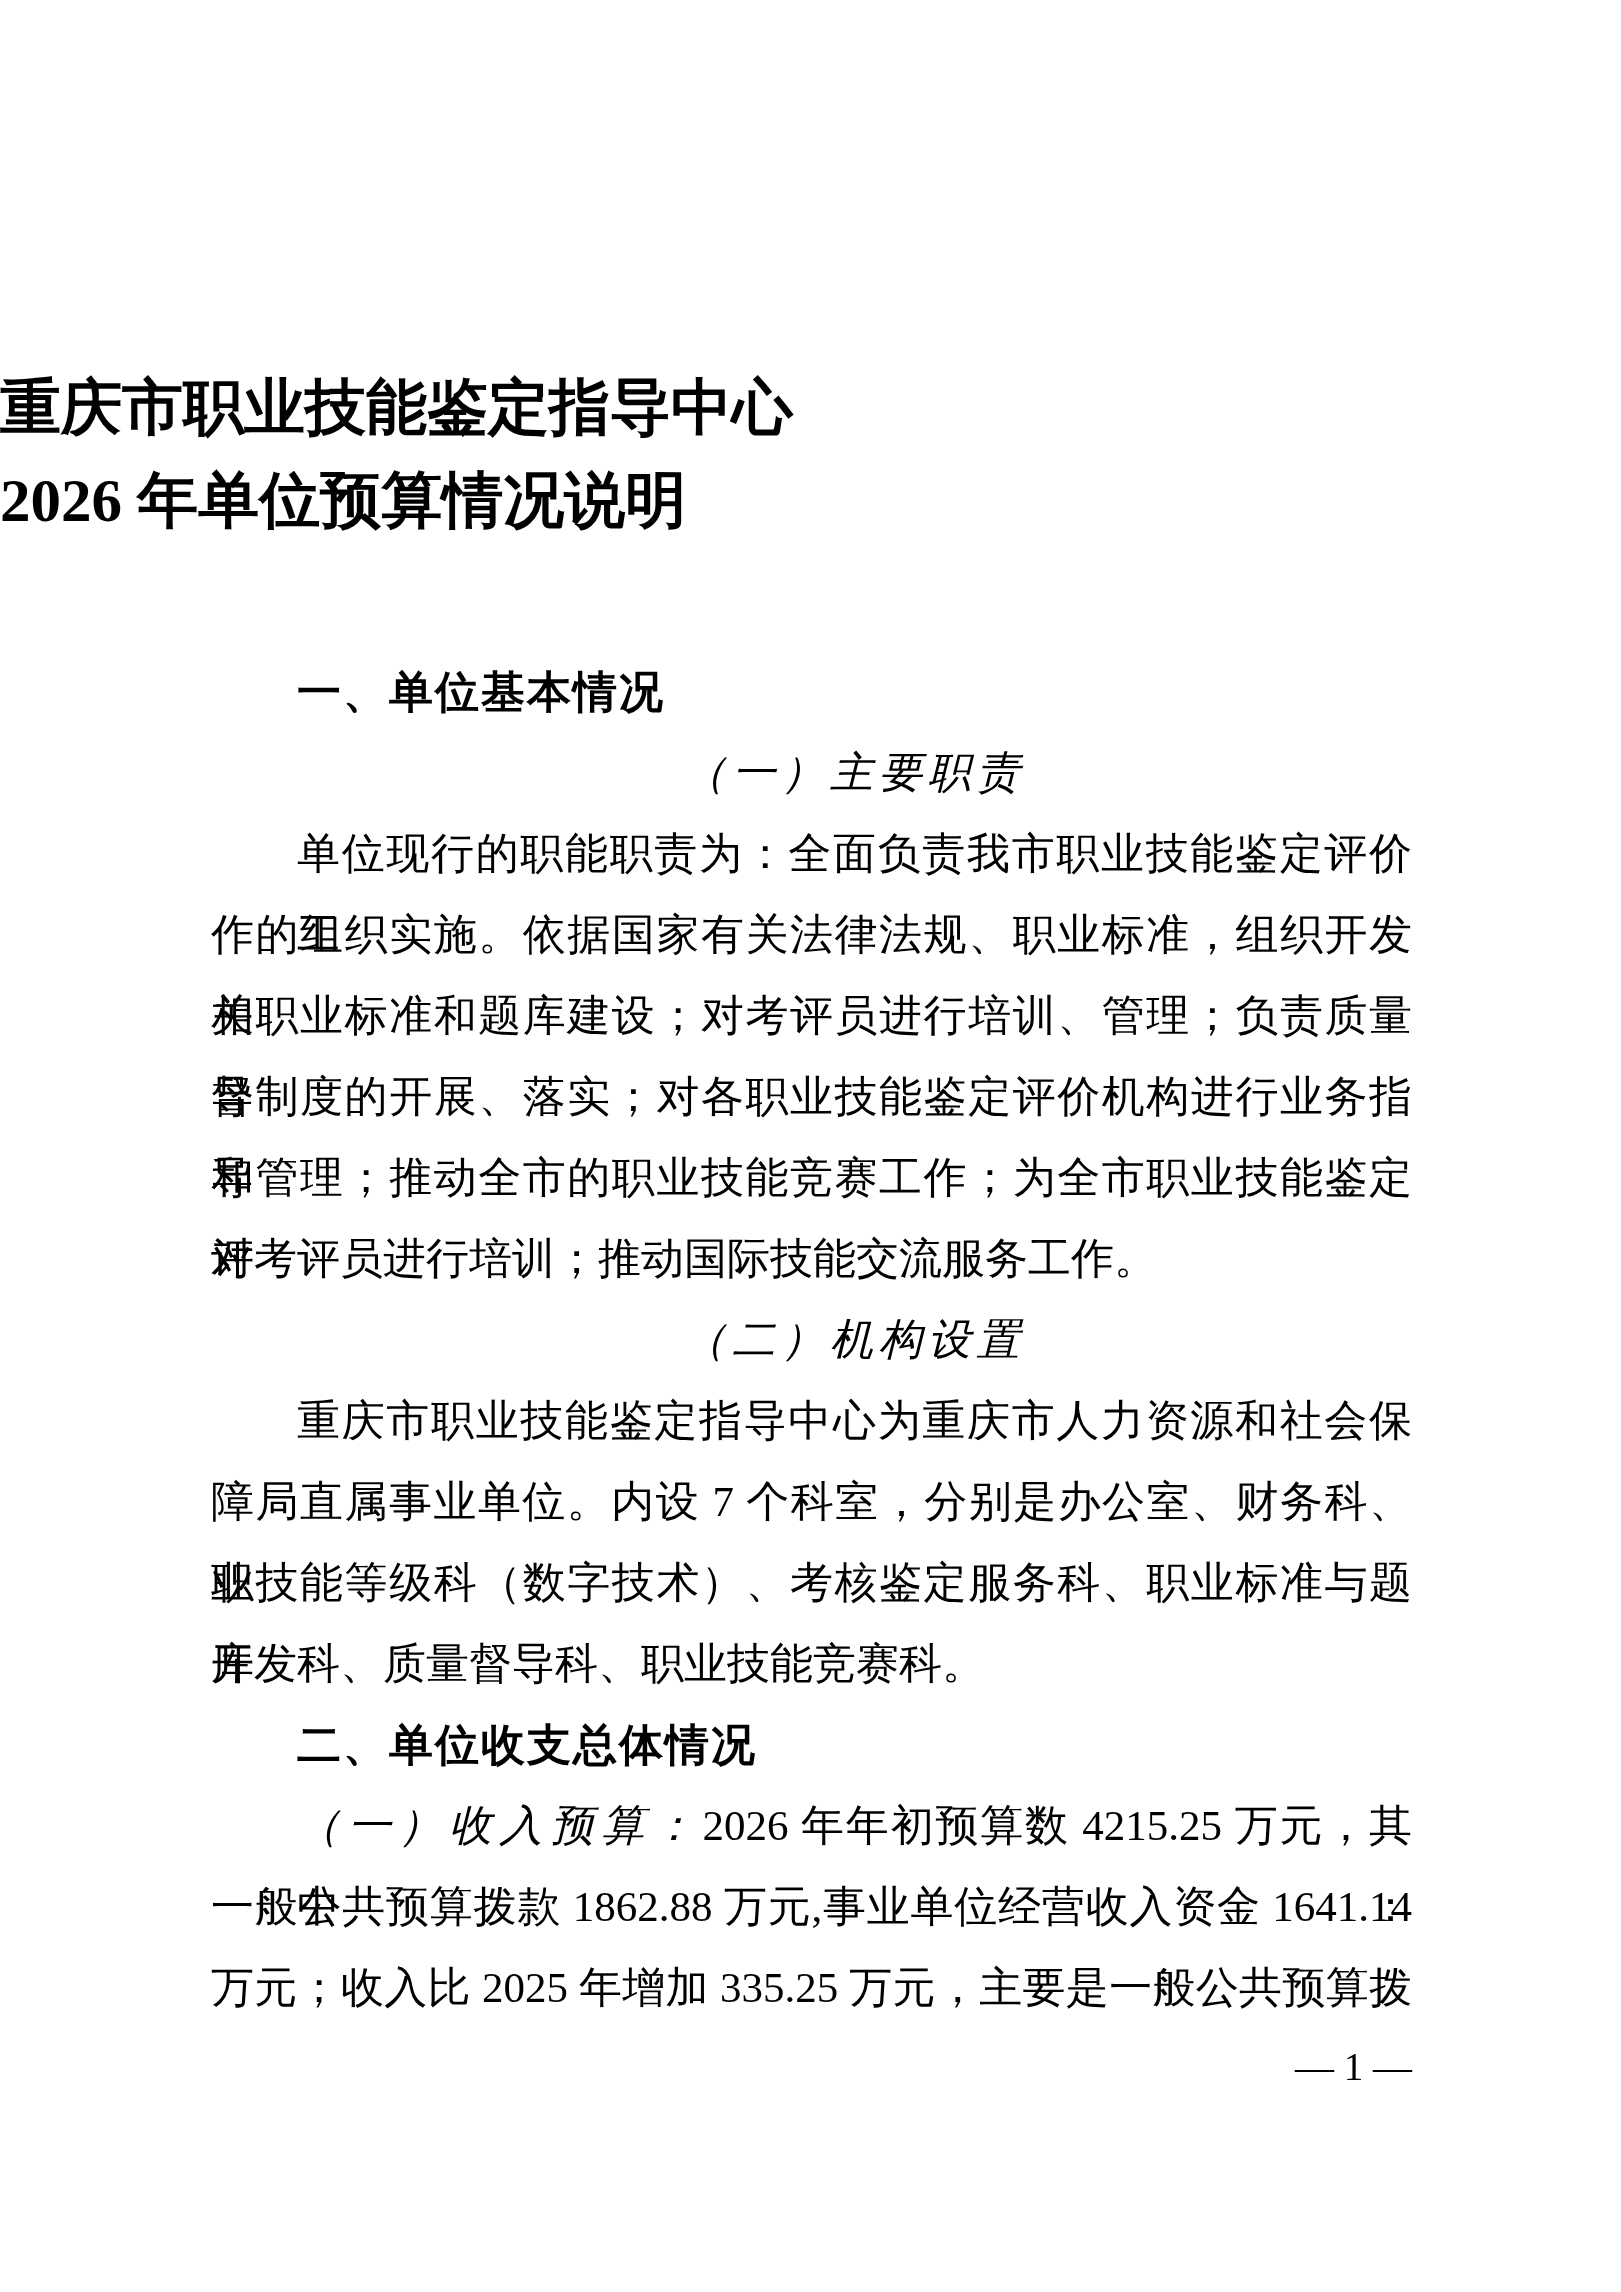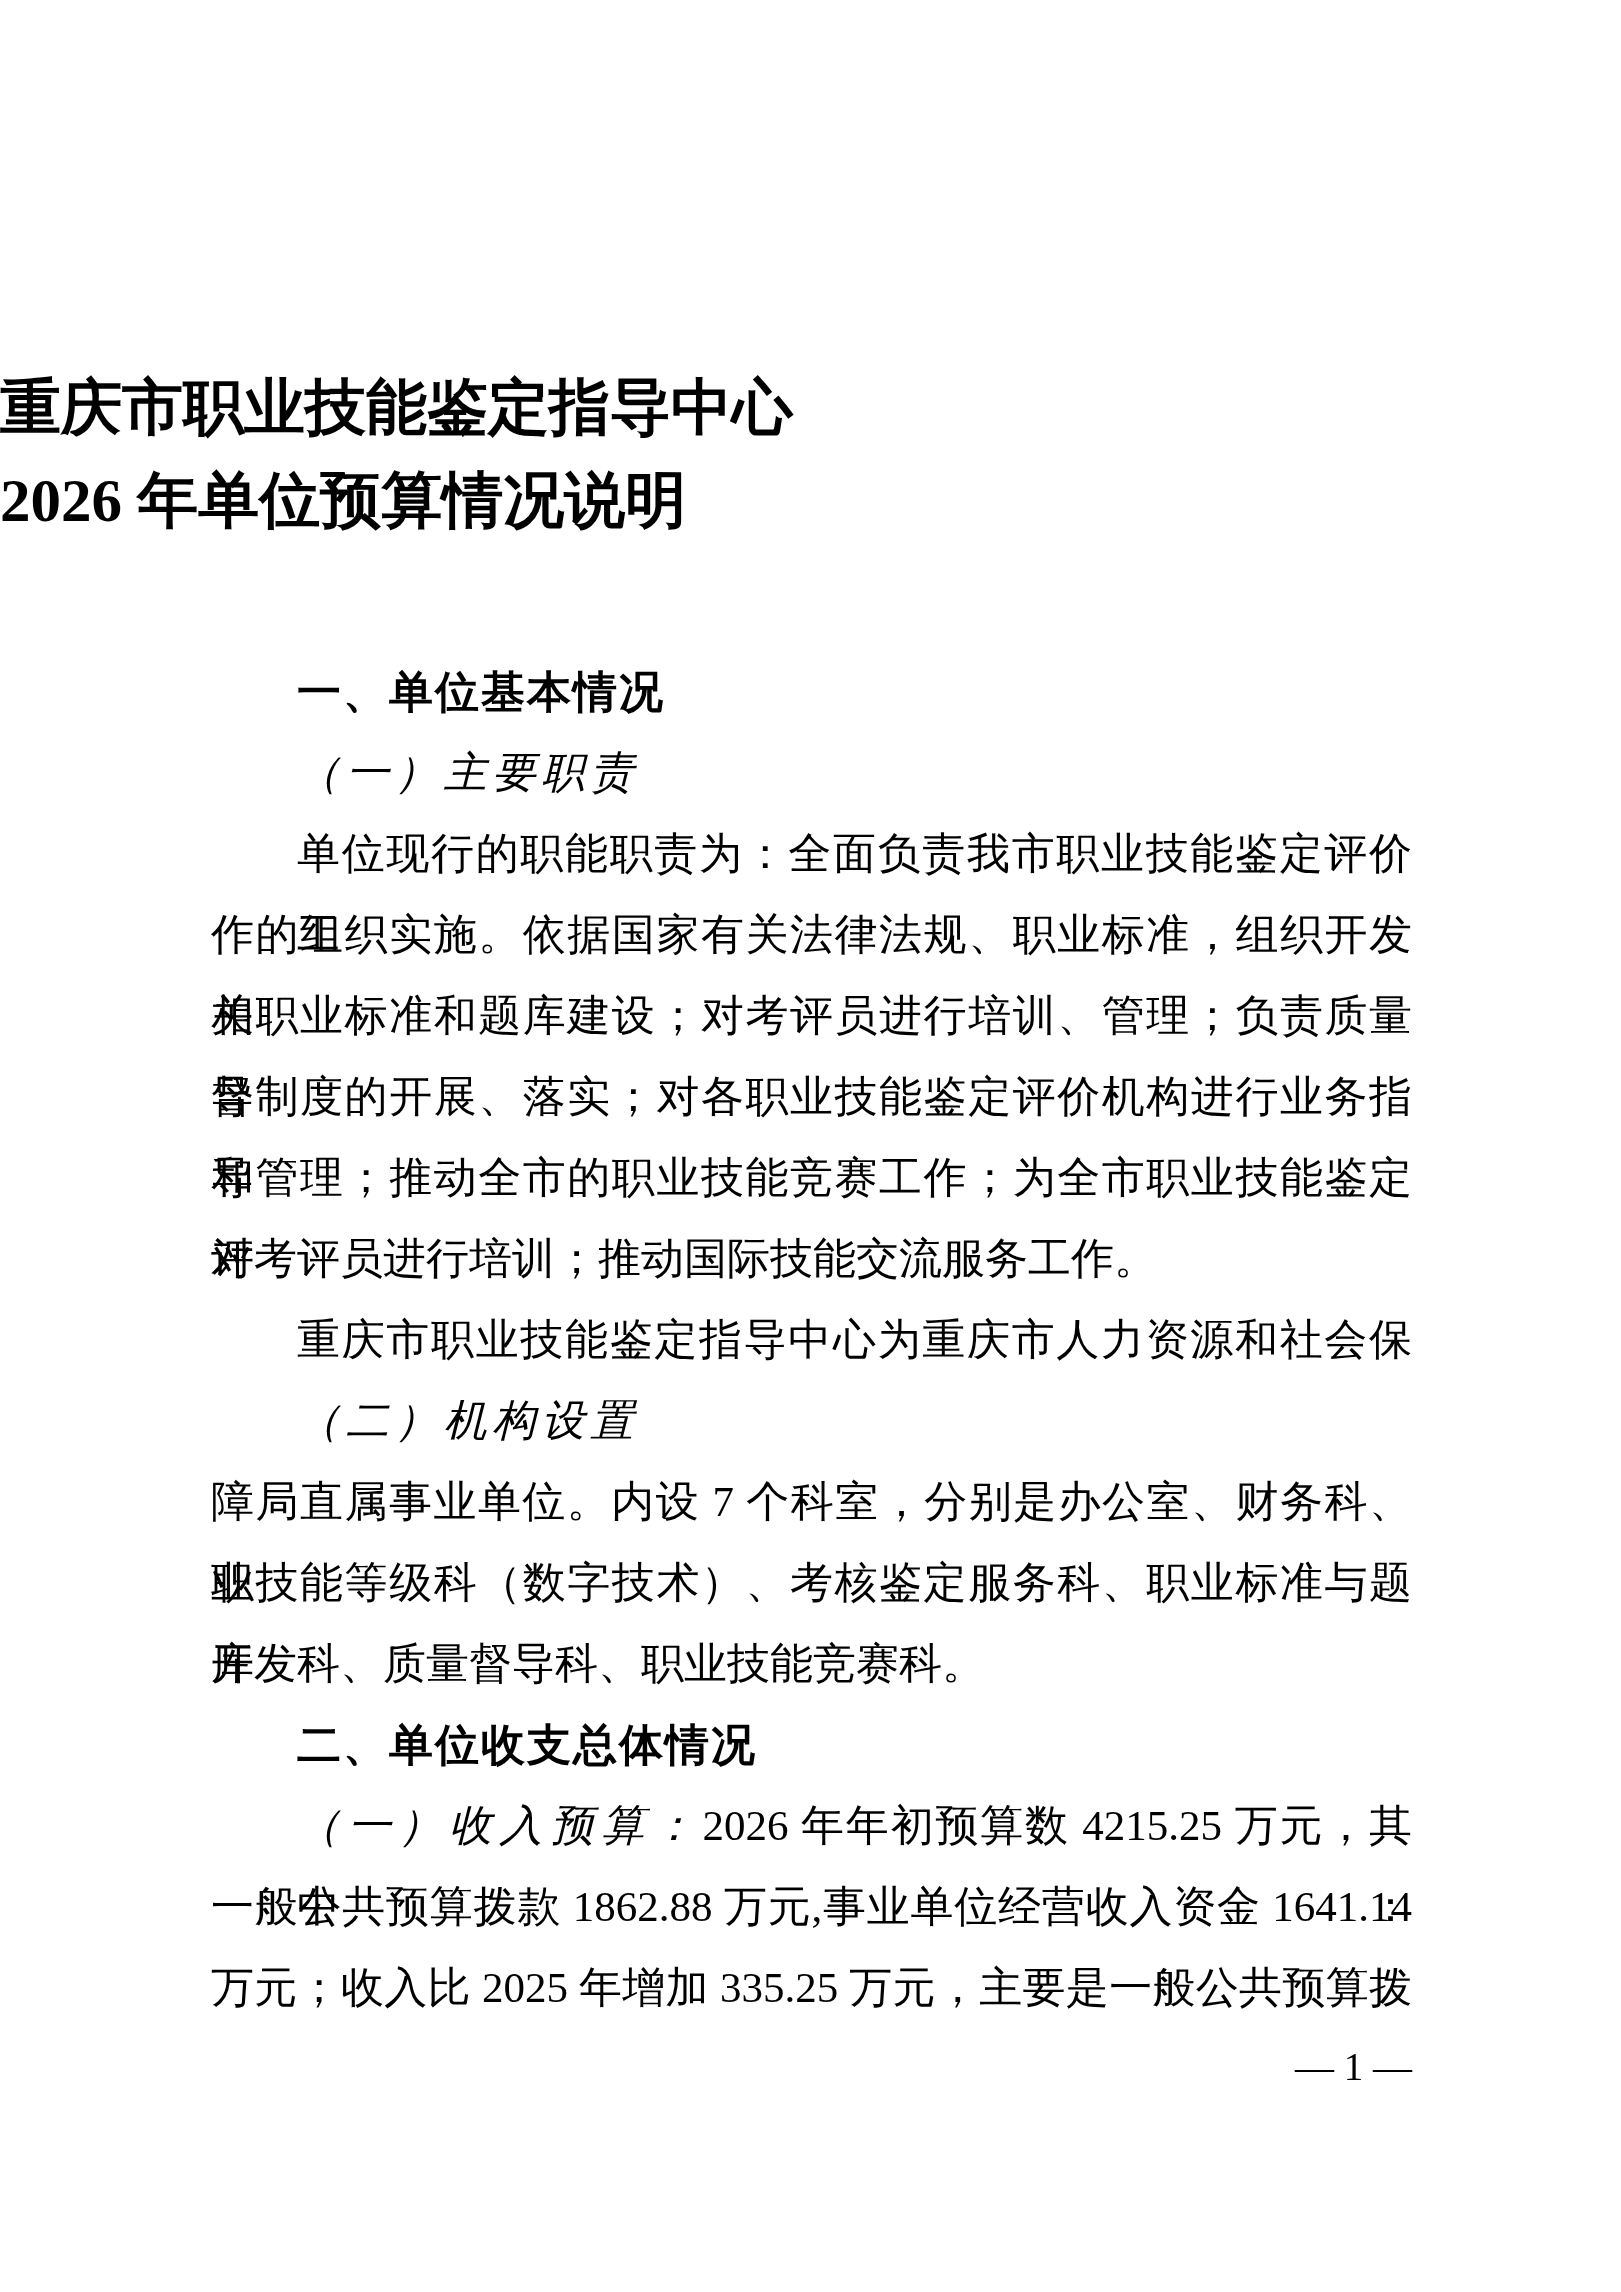--- a/index.html
+++ b/index.html
@@ -57,20 +57,21 @@
   .heading {
     font-family: "Liberation Sans", sans-serif;
     font-weight: bold;
     font-size: 44px;
     letter-spacing: 2px;
   }
   .kaiti {
     font-family: "Liberation Serif", serif;
     font-style: italic;
     letter-spacing: 5.9px;
+    text-align: center;
   }
   .footer {
     position: absolute;
     top: 2045px;
     right: 209px;
     font-size: 39px;
     line-height: 43px;
     font-family: "Liberation Serif", serif;
   }
 </style>
@@ -90,23 +91,23 @@
 
     <div class="line kaiti indent">（一）主要职责</div>
 
     <div class="line just indent">单位现行的职能职责为：全面负责我市职业技能鉴定评价工</div>
     <div class="line just">作的组织实施。依据国家有关法律法规、职业标准，组织开发相</div>
     <div class="line just">关职业标准和题库建设；对考评员进行培训、管理；负责质量督</div>
     <div class="line just">导制度的开展、落实；对各职业技能鉴定评价机构进行业务指导</div>
     <div class="line just">和管理；推动全市的职业技能竞赛工作；为全市职业技能鉴定评</div>
     <div class="line lastline">对考评员进行培训；推动国际技能交流服务工作。</div>
 
+    <div class="line kaiti indent">（二）机构设置</div>
+
     <div class="line just indent">重庆市职业技能鉴定指导中心为重庆市人力资源和社会保</div>
-
-    <div class="line kaiti indent">（二）机构设置</div>
     <div class="line just">障局直属事业单位。内设 7 个科室，分别是办公室、财务科、职</div>
     <div class="line just">业技能等级科（数字技术）、考核鉴定服务科、职业标准与题库</div>
     <div class="line lastline">开发科、质量督导科、职业技能竞赛科。</div>
 
     <div class="line heading indent">二、单位收支总体情况</div>
 
     <div class="line just indent">
       <span class="kaiti">（一）收入预算：</span><span>2026 年年初预算数 4215.25 万元，其中：</span>
     </div>
     <div class="line just">一般公共预算拨款 1862.88 万元,事业单位经营收入资金 1641.14</div>

